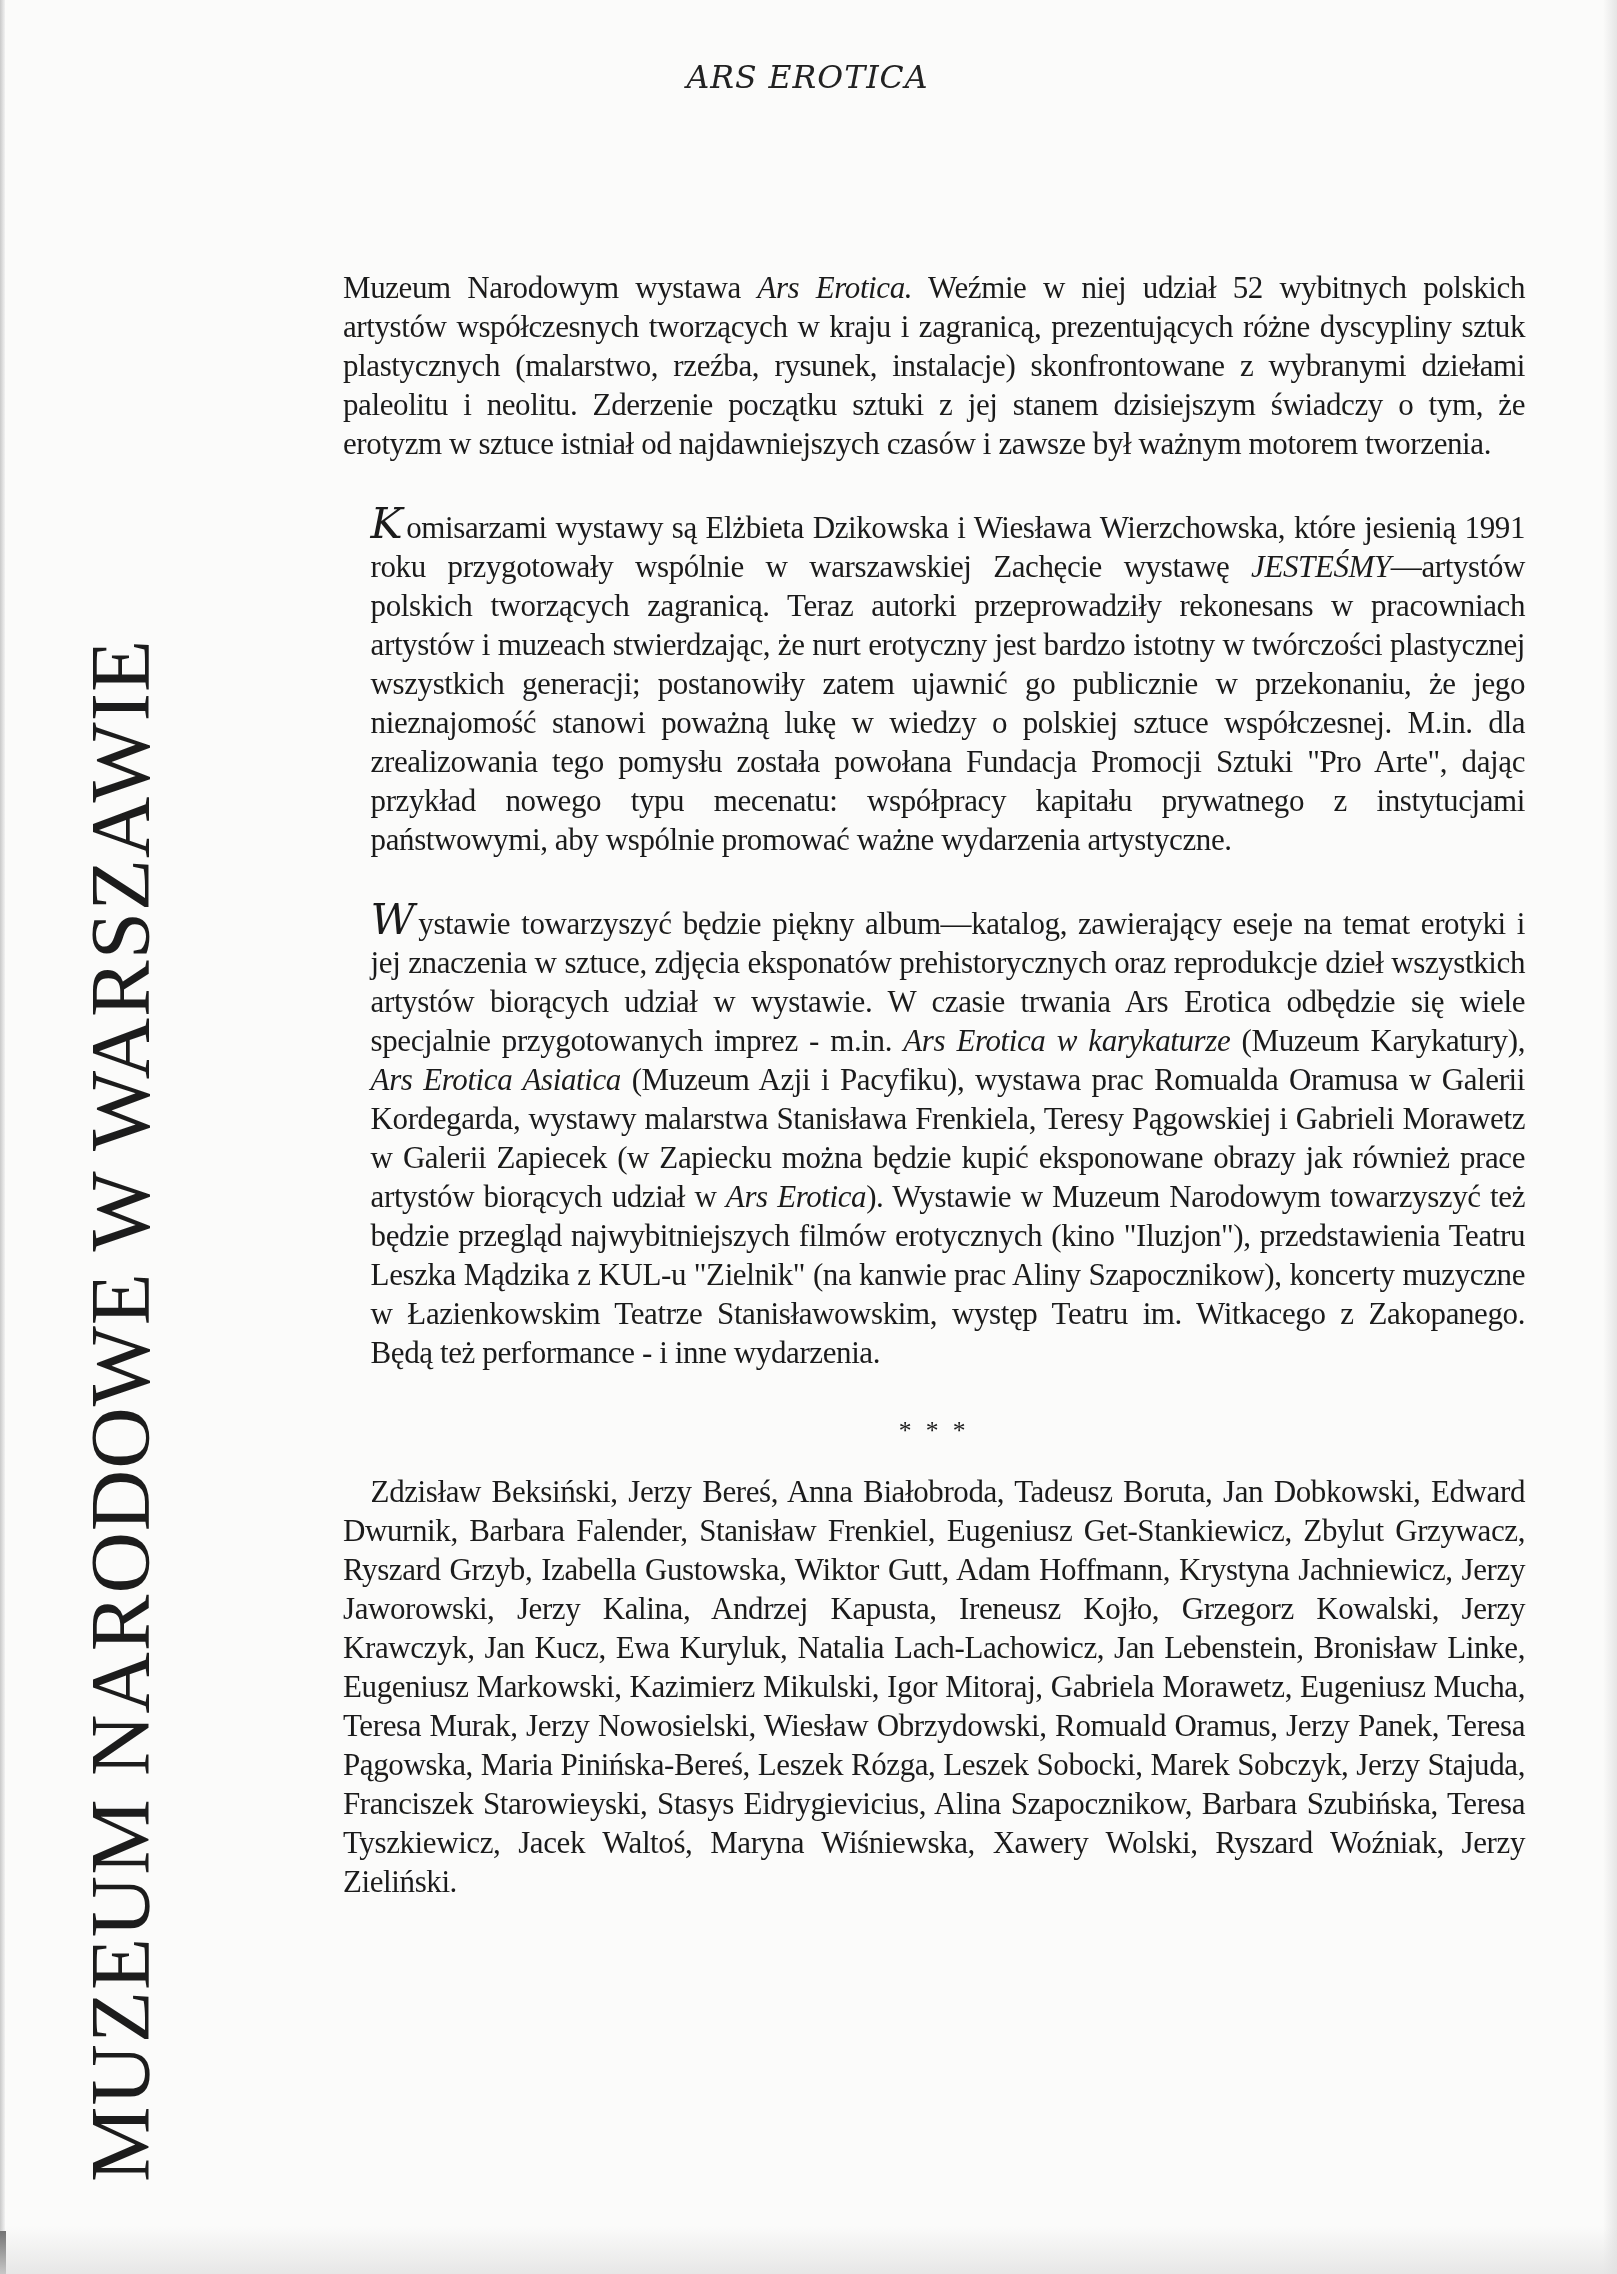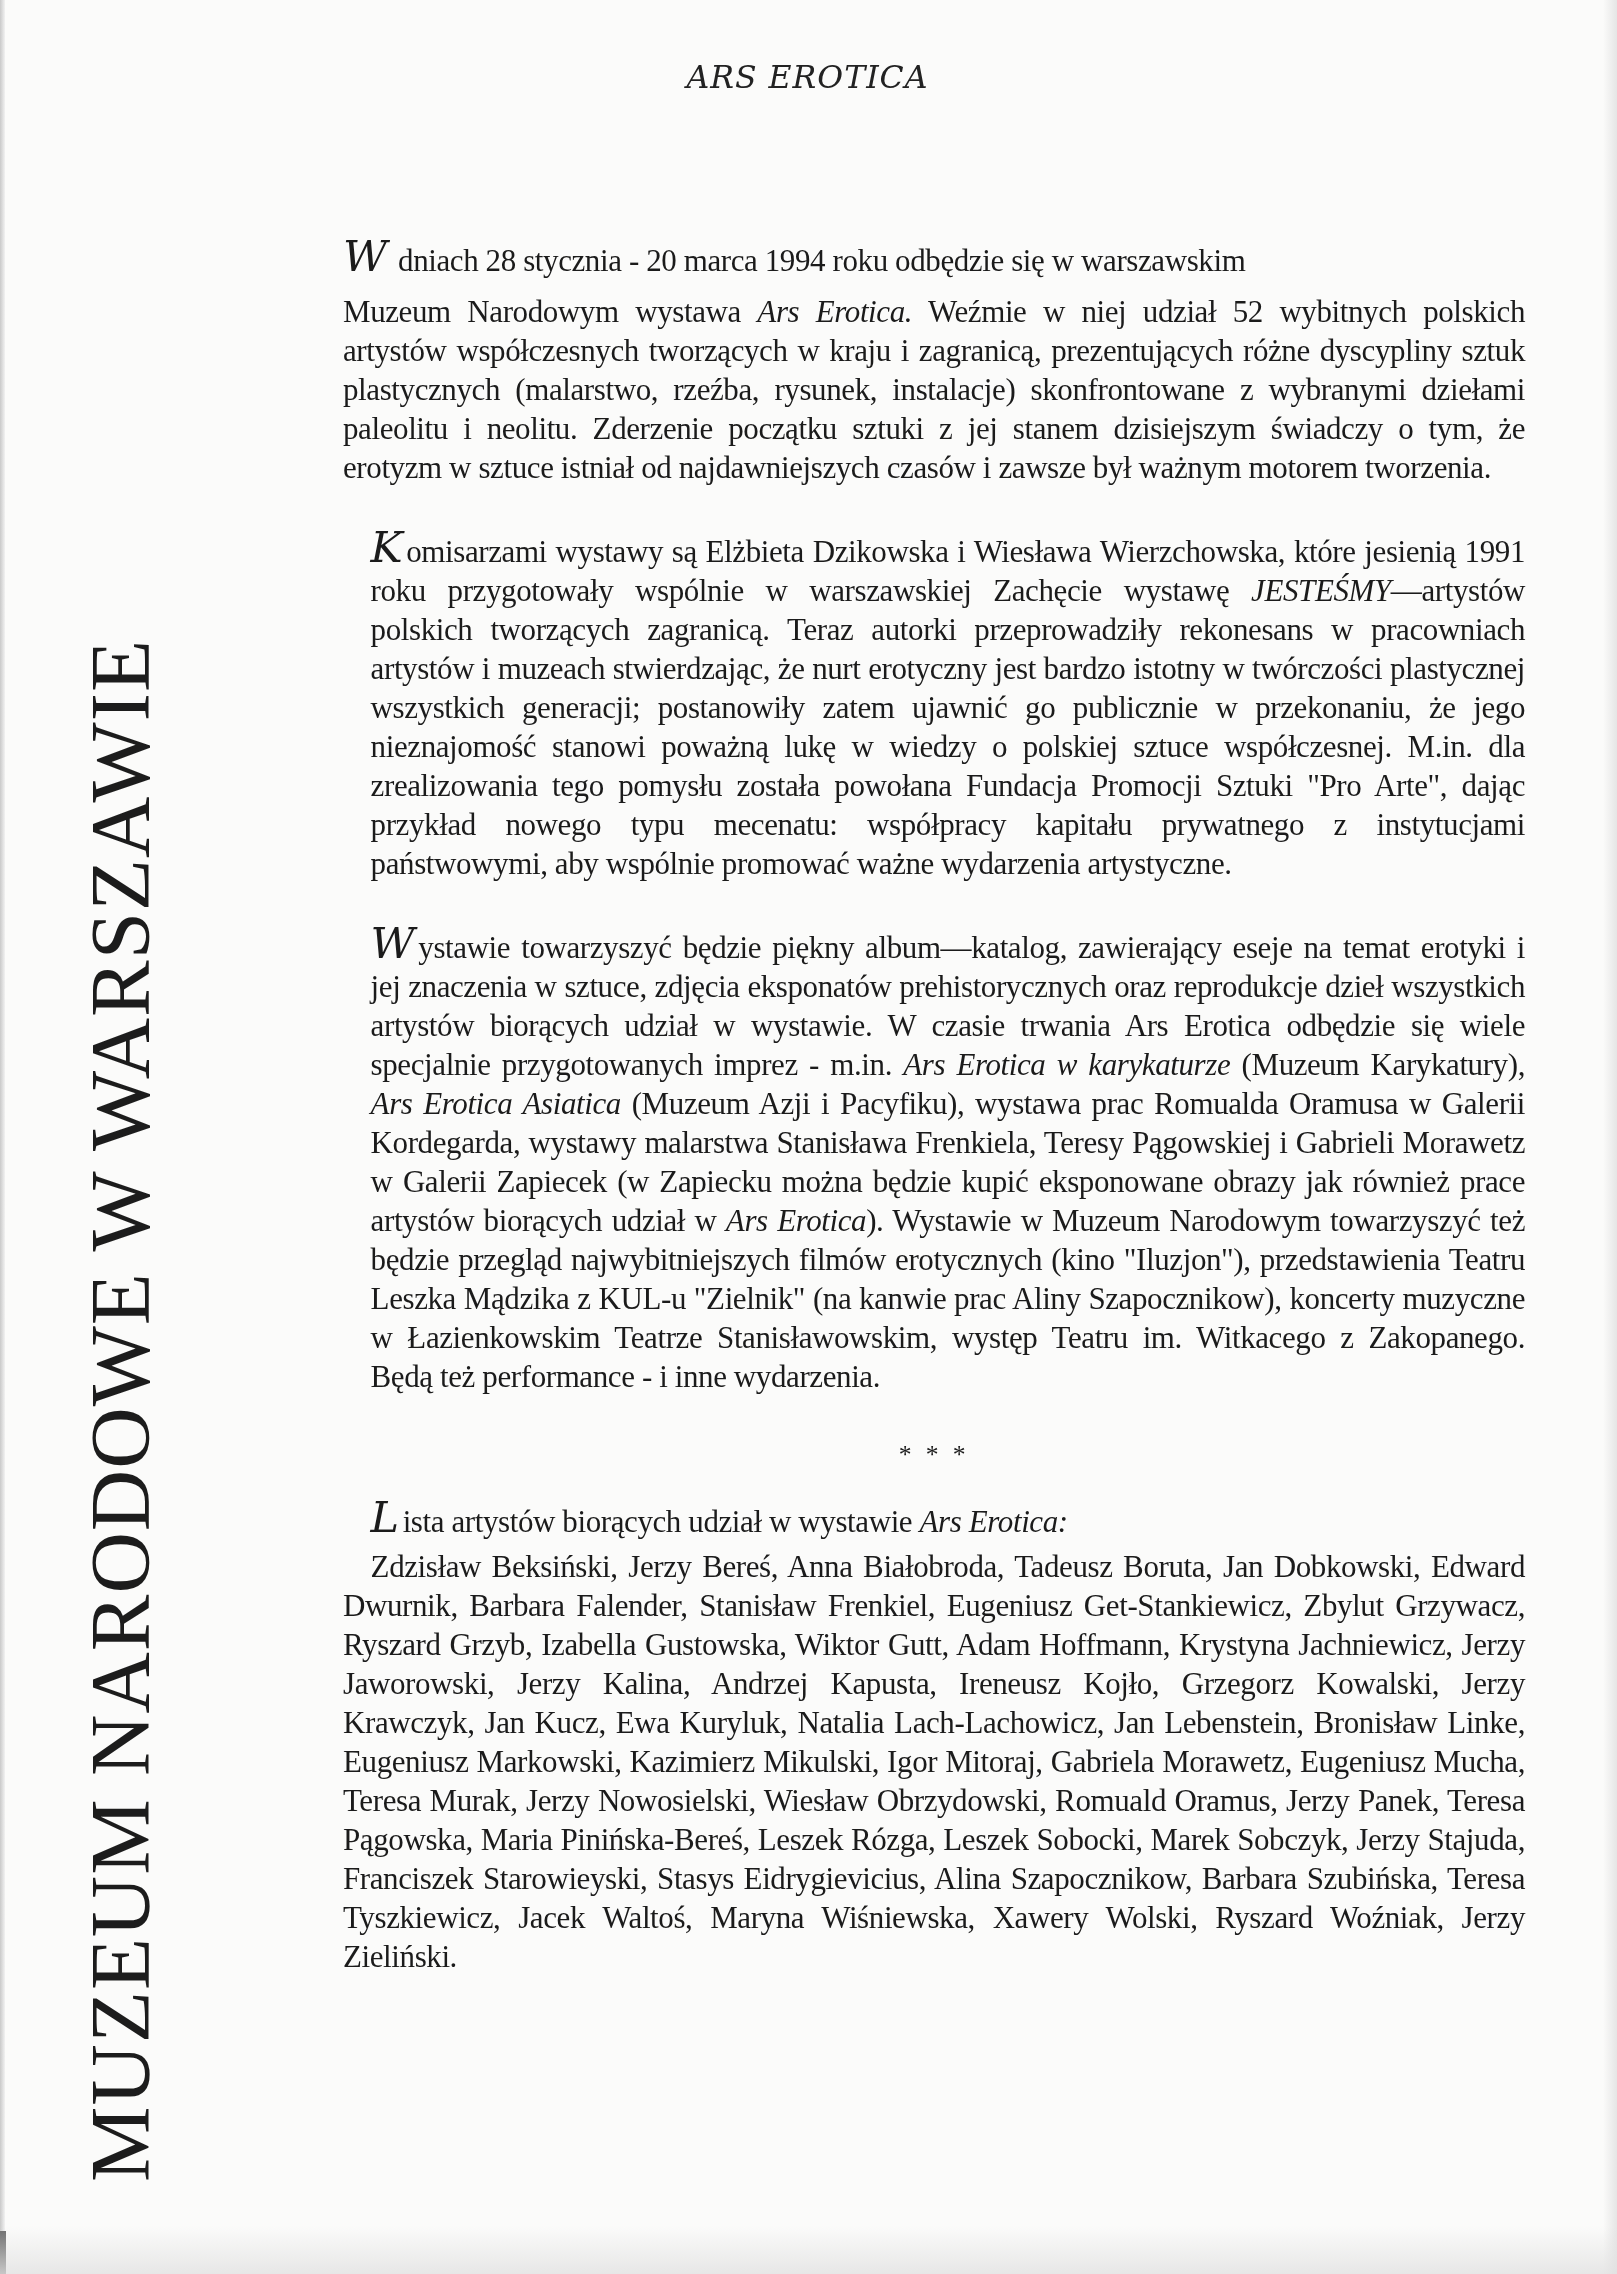--- a/index.html
+++ b/index.html
@@ -98,34 +98,31 @@
 <div class="scan-shadow-right"></div>
 <div class="scan-shadow-bottom"></div>
 
 <div class="side-title">MUZEUM NARODOWE W WARSZAWIE</div>
 
 <div class="doc-title">ARS EROTICA</div>
 
 <div class="content">
 
   <p class="para p1">
-    <span class="line-first"><span class="dropcap">W</span><span> dniach 28 stycznia - 20 marca 1994 roku odbędzie się w warszawskim</span></span><br>
+    <br>
     <span>Muzeum Narodowym wystawa </span><em>Ars Erotica.</em><span> Weźmie w niej udział 52 wybitnych polskich artystów współczesnych tworzących w kraju i zagranicą, prezentujących różne dyscypliny sztuk plastycznych (malarstwo, rzeźba, rysunek, instalacje) skonfrontowane z wybranymi dziełami paleolitu i neolitu. Zderzenie początku sztuki z jej stanem dzisiejszym świadczy o tym, że erotyzm w sztuce istniał od najdawniejszych czasów i zawsze był ważnym motorem tworzenia.</span>
   </p>
 
   <p class="para indent">
     <span class="dropcap">K</span><span>omisarzami wystawy są Elżbieta Dzikowska i Wiesława Wierzchowska, które jesienią 1991 roku przygotowały wspólnie w warszawskiej Zachęcie wystawę </span><em>JESTEŚMY</em><span>—artystów polskich tworzących zagranicą. Teraz autorki przeprowadziły rekonesans w pracowniach artystów i muzeach stwierdzając, że nurt erotyczny jest bardzo istotny w twórczości plastycznej wszystkich generacji; postanowiły zatem ujawnić go publicznie w przekonaniu, że jego nieznajomość stanowi poważną lukę w wiedzy o polskiej sztuce współczesnej. M.in. dla zrealizowania tego pomysłu została powołana Fundacja Promocji Sztuki "Pro Arte", dając przykład nowego typu mecenatu: współpracy kapitału prywatnego z instytucjami państwowymi, aby wspólnie promować ważne wydarzenia artystyczne.</span>
   </p>
 
   <p class="para indent">
     <span class="dropcap">W</span><span>ystawie towarzyszyć będzie piękny album—katalog, zawierający eseje na temat erotyki i jej znaczenia w sztuce, zdjęcia eksponatów prehistorycznych oraz reprodukcje dzieł wszystkich artystów biorących udział w wystawie. W czasie trwania Ars Erotica odbędzie się wiele specjalnie przygotowanych imprez - m.in. </span><em>Ars Erotica w karykaturze</em><span> (Muzeum Karykatury), </span><em>Ars Erotica Asiatica</em><span> (Muzeum Azji i Pacyfiku), wystawa prac Romualda Oramusa w Galerii Kordegarda, wystawy malarstwa Stanisława Frenkiela, Teresy Pągowskiej i Gabrieli Morawetz w Galerii Zapiecek (w Zapiecku można będzie kupić eksponowane obrazy jak również prace artystów biorących udział w </span><em>Ars Erotica</em><span>). Wystawie w Muzeum Narodowym towarzyszyć też będzie przegląd najwybitniejszych filmów erotycznych (kino "Iluzjon"), przedstawienia Teatru Leszka Mądzika z KUL-u "Zielnik" (na kanwie prac Aliny Szapocznikow), koncerty muzyczne w Łazienkowskim Teatrze Stanisławowskim, występ Teatru im. Witkacego z Zakopanego. Będą też performance - i inne wydarzenia.</span>
   </p>
 
   <div class="stars">* * *</div>
 
-  <p class="list-intro">
-    <span class="dropcap">L</span><span>ista artystów biorących udział w wystawie </span><em>Ars Erotica:</em>
-  </p>
 
   <p class="artists">Zdzisław Beksiński, Jerzy Bereś, Anna Białobroda, Tadeusz Boruta, Jan Dobkowski, Edward Dwurnik, Barbara Falender, Stanisław Frenkiel, Eugeniusz Get-Stankiewicz, Zbylut Grzywacz, Ryszard Grzyb, Izabella Gustowska, Wiktor Gutt, Adam Hoffmann, Krystyna Jachniewicz, Jerzy Jaworowski, Jerzy Kalina, Andrzej Kapusta, Ireneusz Kojło, Grzegorz Kowalski, Jerzy Krawczyk, Jan Kucz, Ewa Kuryluk, Natalia Lach-Lachowicz, Jan Lebenstein, Bronisław Linke, Eugeniusz Markowski, Kazimierz Mikulski, Igor Mitoraj, Gabriela Morawetz, Eugeniusz Mucha, Teresa Murak, Jerzy Nowosielski, Wiesław Obrzydowski, Romuald Oramus, Jerzy Panek, Teresa Pągowska, Maria Pinińska-Bereś, Leszek Rózga, Leszek Sobocki, Marek Sobczyk, Jerzy Stajuda, Franciszek Starowieyski, Stasys Eidrygievicius, Alina Szapocznikow, Barbara Szubińska, Teresa Tyszkiewicz, Jacek Waltoś, Maryna Wiśniewska, Xawery Wolski, Ryszard Woźniak, Jerzy Zieliński.</p>
 
 </div>
 
 
 </body></html>

